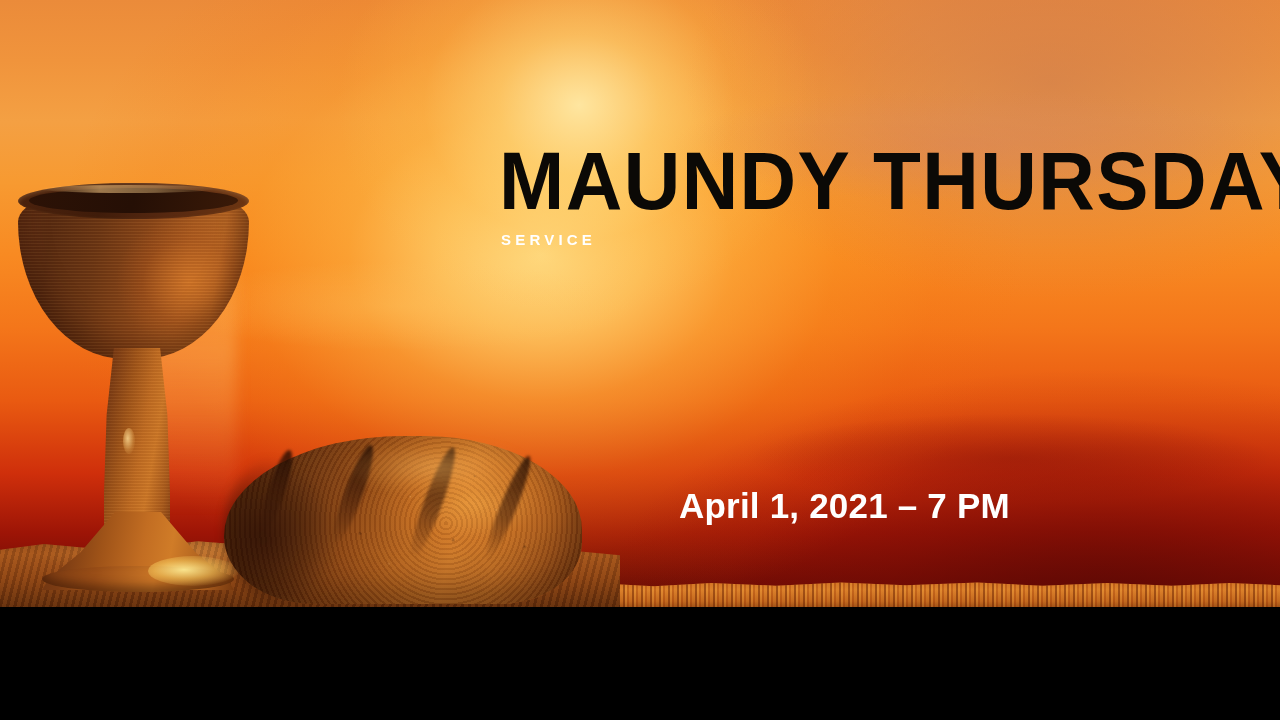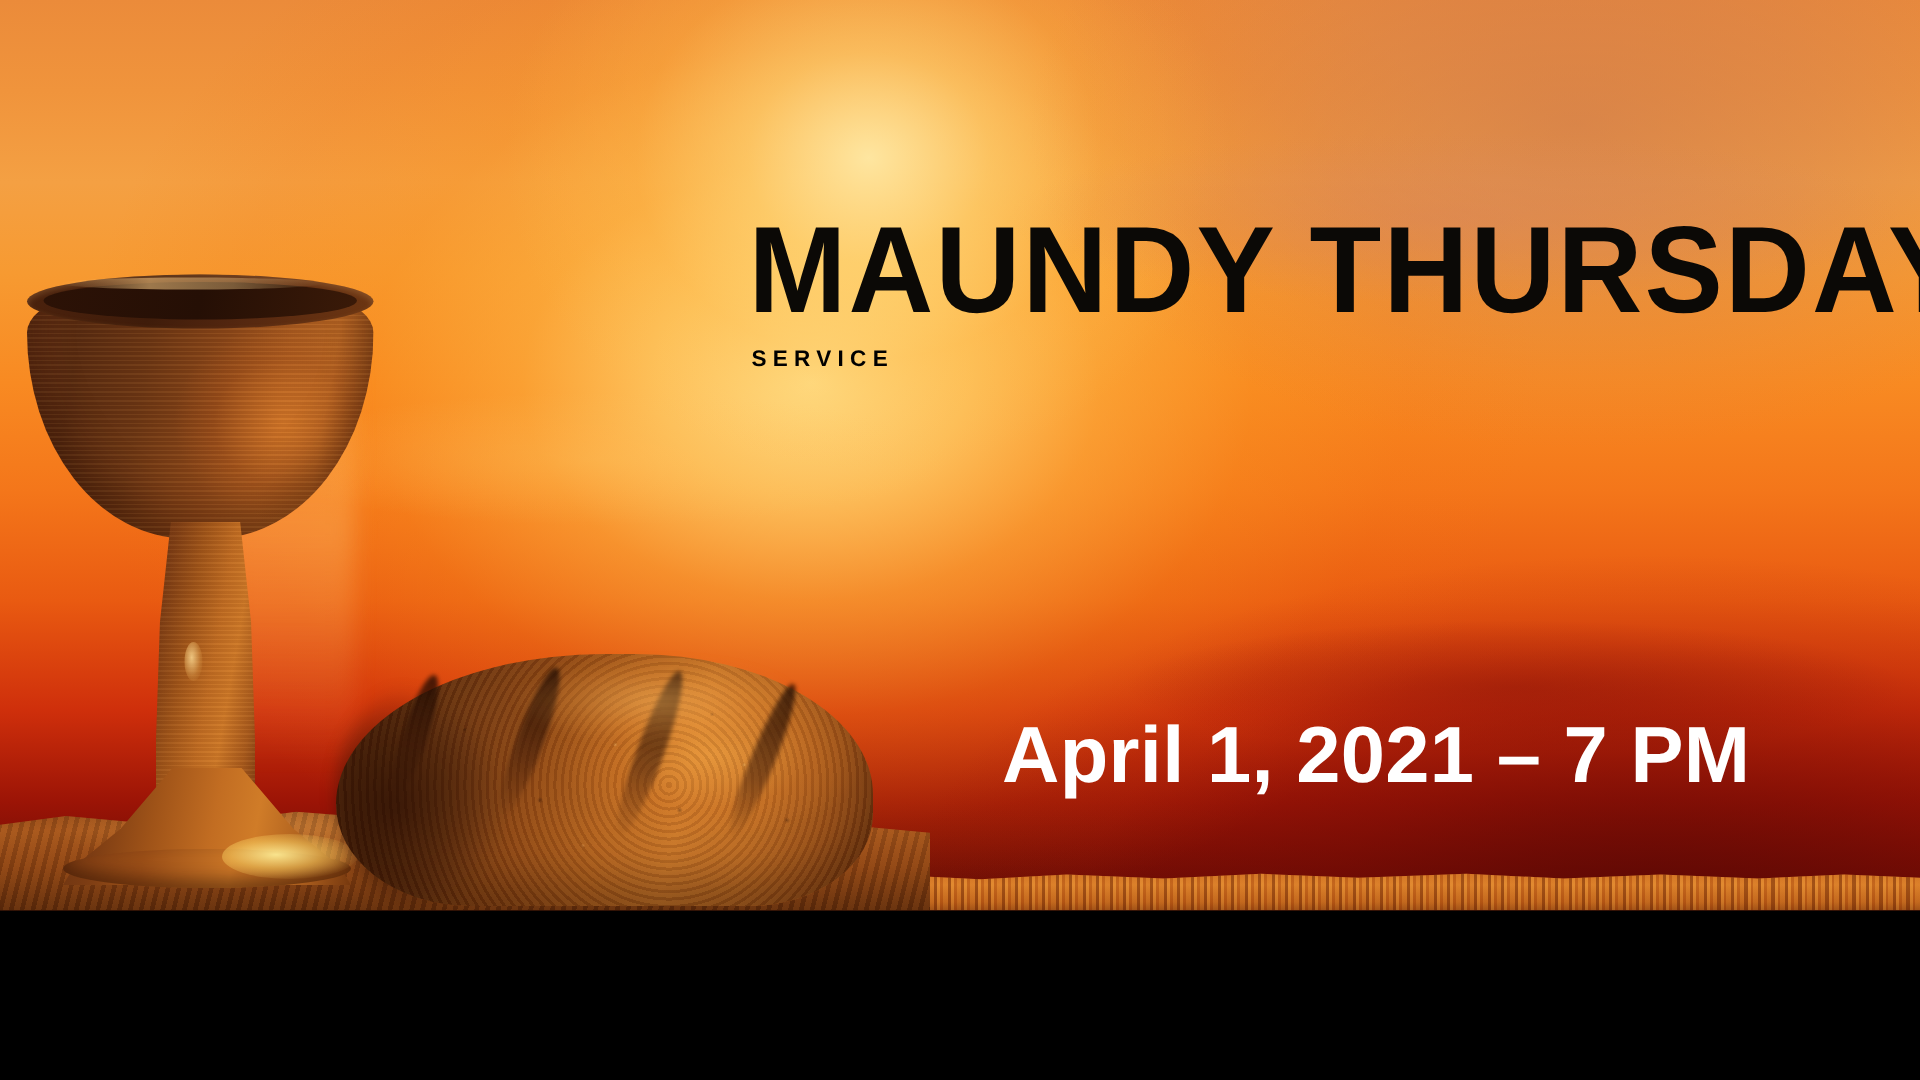--- a/index.html
+++ b/index.html
@@ -362,30 +362,30 @@
   }
   .subtitle {
     position: absolute;
     left: 501px;
     top: 231px;
     margin: 0;
     font-family: "Liberation Sans", sans-serif;
     font-size: 15px;
     font-weight: 700;
     letter-spacing: 4.2px;
-    color: #000000;
+    color: #ffffff;
     white-space: nowrap;
   }
   .datetime {
     position: absolute;
     left: 668px;
     top: 477px;
-    margin: 0;
+    margin: 11px;
     font-family: "Liberation Sans", sans-serif;
-    font-size: 53px;
+    font-size: 35px;
     font-weight: 700;
     line-height: 1;
     letter-spacing: 0.2px;
     color: #ffffff;
     white-space: nowrap;
   }
 
   
   .letterbox {
     position: absolute;

